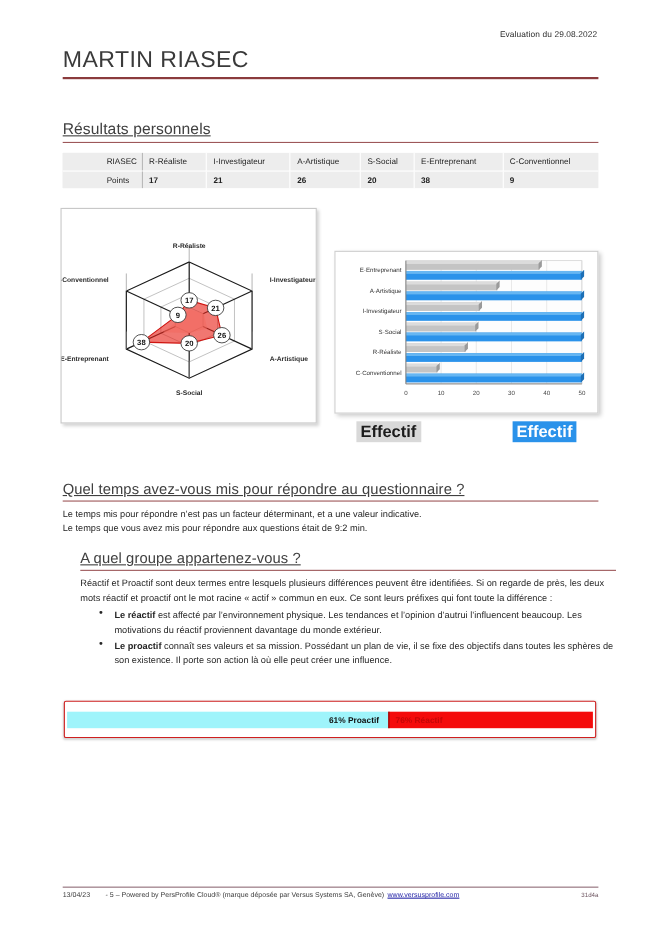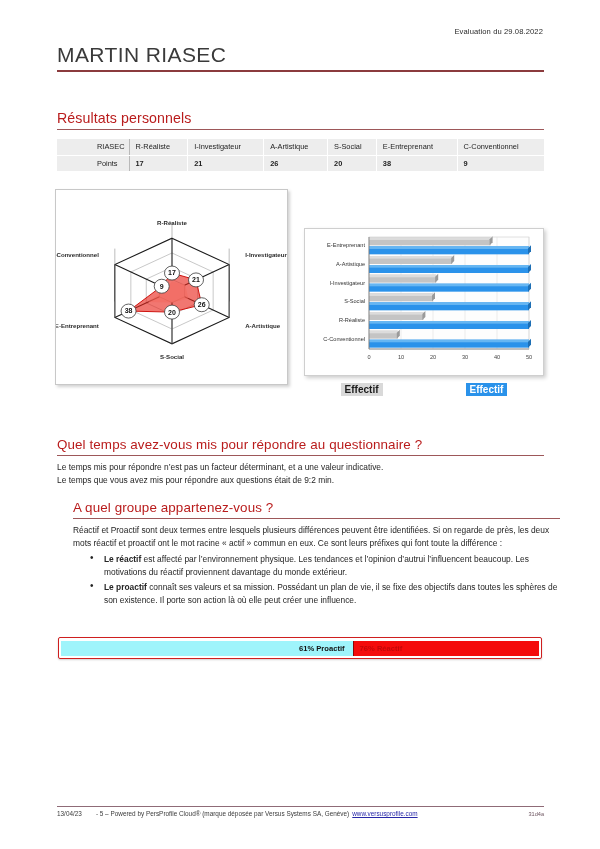--- a/index.html
+++ b/index.html
@@ -36,23 +36,24 @@
     margin-top: 4px;
     height: 1.6px;
     background: #8b3b3d;
   }
 
   
   .section { position: absolute; left: 57px; width: 487px; }
   .section-h {
     font-size: 14.2px;
     font-weight: 400;
-    color: #b91c1c;
+    color: #404040;
     letter-spacing: .1px;
     padding-bottom: 3px;
+    text-decoration: underline;
   }
   .section-h.small { font-size: 13.4px; }
   .hline { height: 1.1px; background: #9d5759; }
 
   
   .riasec-table {
     position: absolute;
     left: 57px; top: 139px;
     width: 487px;
     border-collapse: collapse;
@@ -99,21 +100,21 @@
   }
   .bar-box svg { display: block; }
 
   .legend {
     position: absolute;
     left: 304px; top: 383px;
     width: 240px;
     display: flex;
     justify-content: center;
     gap: 83px;
-    font-size: 10px;
+    font-size: 15px;
     font-weight: bold;
     color: #1c1c1c;
   }
   .legend span { padding: 1px 4px; }
   .lg-effectif { background: #d9d9d9; }
   .lg-maximum  { background: #2a92ea; color: #fff; }
 
   
   .body-text {
     font-size: 8.4px;
@@ -140,21 +141,21 @@
     left: -14px; top: -1px;
     font-size: 10px;
     color: #252525;
   }
   ul.bullets b { font-weight: bold; }
 
   
   .pr-wrap {
     position: absolute;
     left: 58px; top: 637px;
-    width: 484px; height: 22px;
+    width: 484px; height: 34px;
     border: 1.4px solid #cf1f1f;
     border-radius: 2px;
     background: #fff;
     display: flex;
     align-items: center;
     padding: 2px;
     box-shadow: 0 1px 2px rgba(0,0,0,.18);
   }
   .pr-seg {
     height: 15px;

